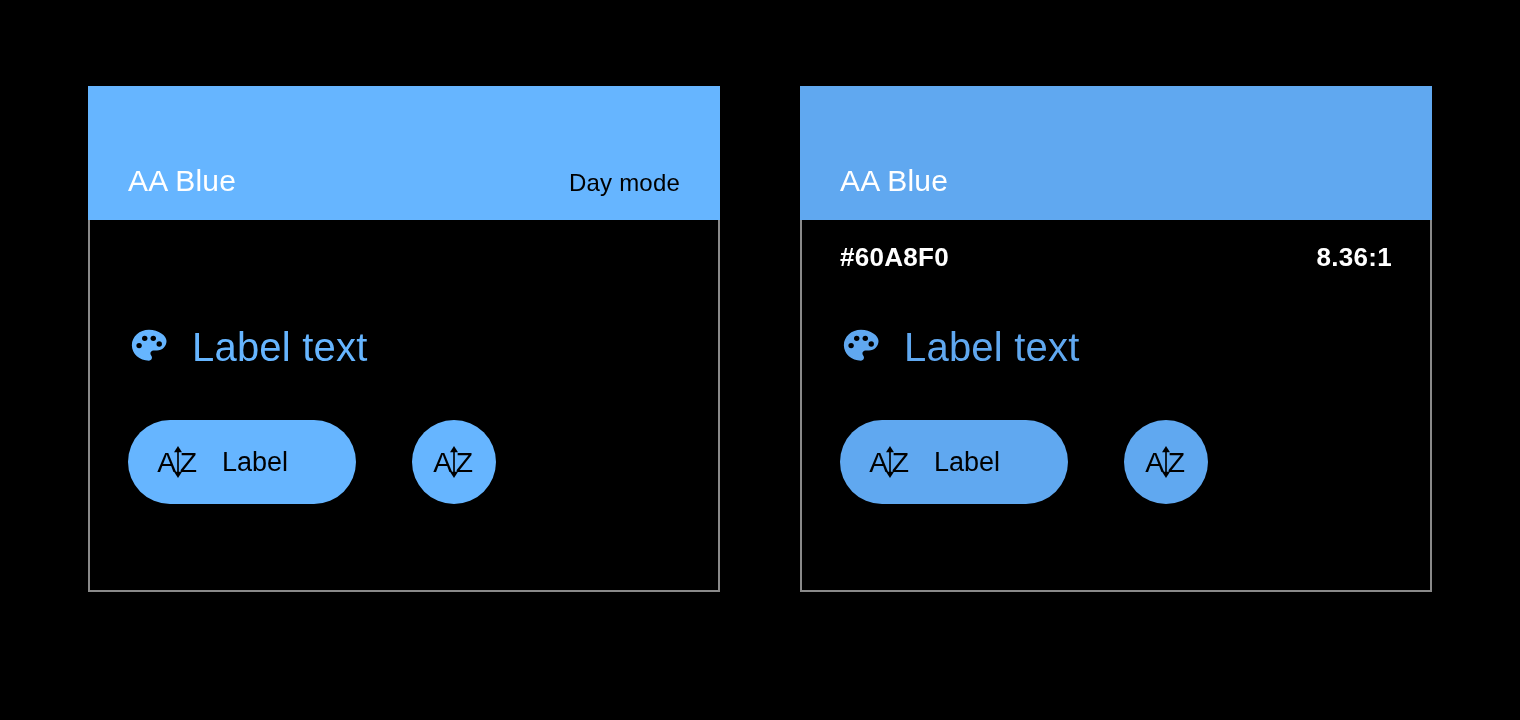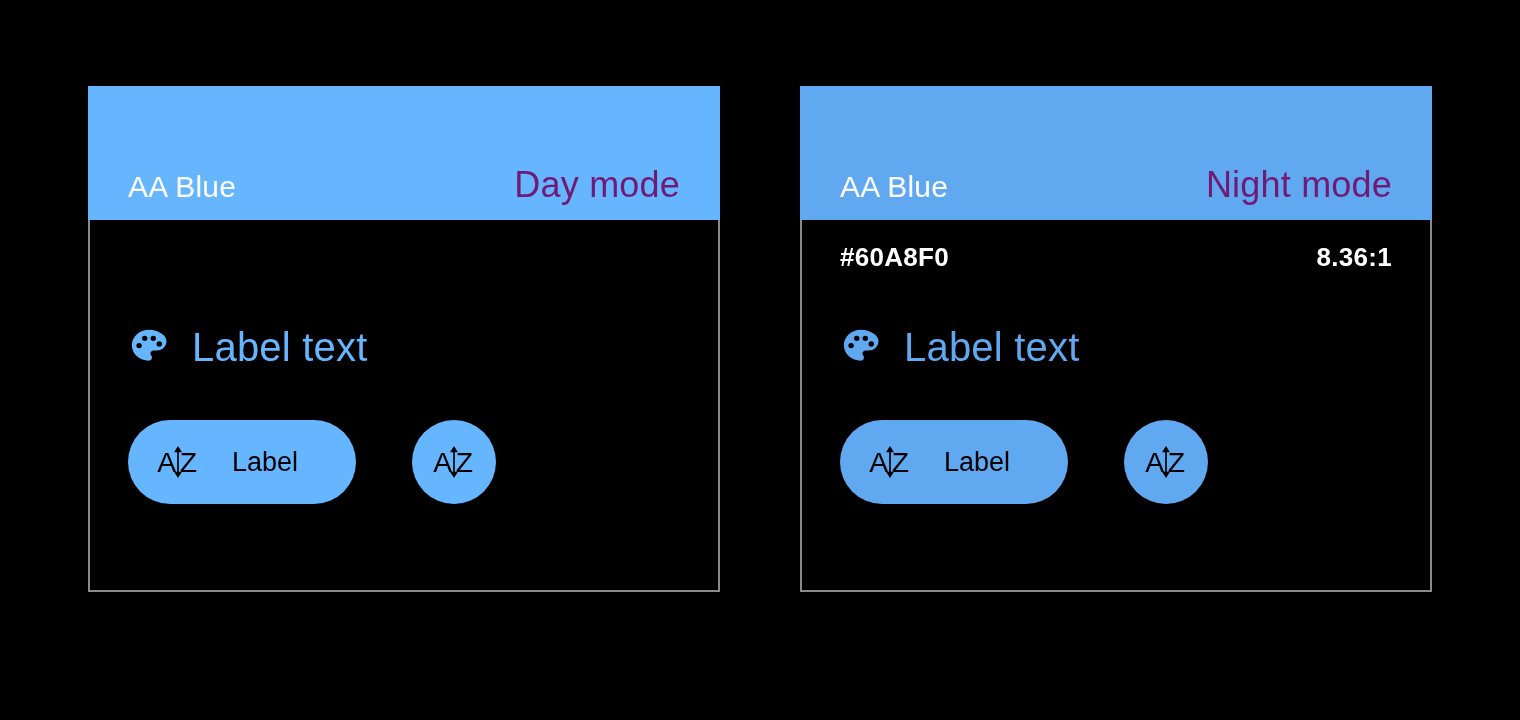--- a/index.html
+++ b/index.html
@@ -48,22 +48,22 @@
     justify-content: space-between;
   }
 
   .header-title {
     font-size: 30px;
     color: #ffffff;
     letter-spacing: 0.2px;
   }
 
   .header-mode {
-    font-size: 36px;
-    color: #701a75;
+    font-size: 24px;
+    color: #000000;
     letter-spacing: 0.2px;
   }
 
   .card-body {
     height: 372px;
     width: 100%;
     background: #000000;
     border-left: 2px solid #8a8a8a;
     border-right: 2px solid #8a8a8a;
     border-bottom: 2px solid #8a8a8a;
@@ -147,21 +147,21 @@
   }
 
   .az-icon {
     width: 44px;
     height: 40px;
     display: block;
     flex: 0 0 auto;
   }
 
   .pill-label {
-    margin-left: 32px;
+    margin-left: 22px;
     font-size: 27px;
     color: #000000;
     white-space: nowrap;
   }
 </style>
 </head>
 <body>
 
 <div class="stage">
 
@@ -213,21 +213,20 @@
 
       </div>
     </div>
   </div>
 
   <div class="card card-right">
 
     <div class="card-header" style="background:#60A8F0;">
       <div class="card-header-inner">
         <span class="header-title">AA Blue</span>
-        <span class="header-mode">Night mode</span>
       </div>
     </div>
 
     <div class="card-body">
 
       <div class="spec-row">
         <span class="spec-hex">#60A8F0</span>
         <span class="spec-ratio">8.36:1</span>
       </div>
 

